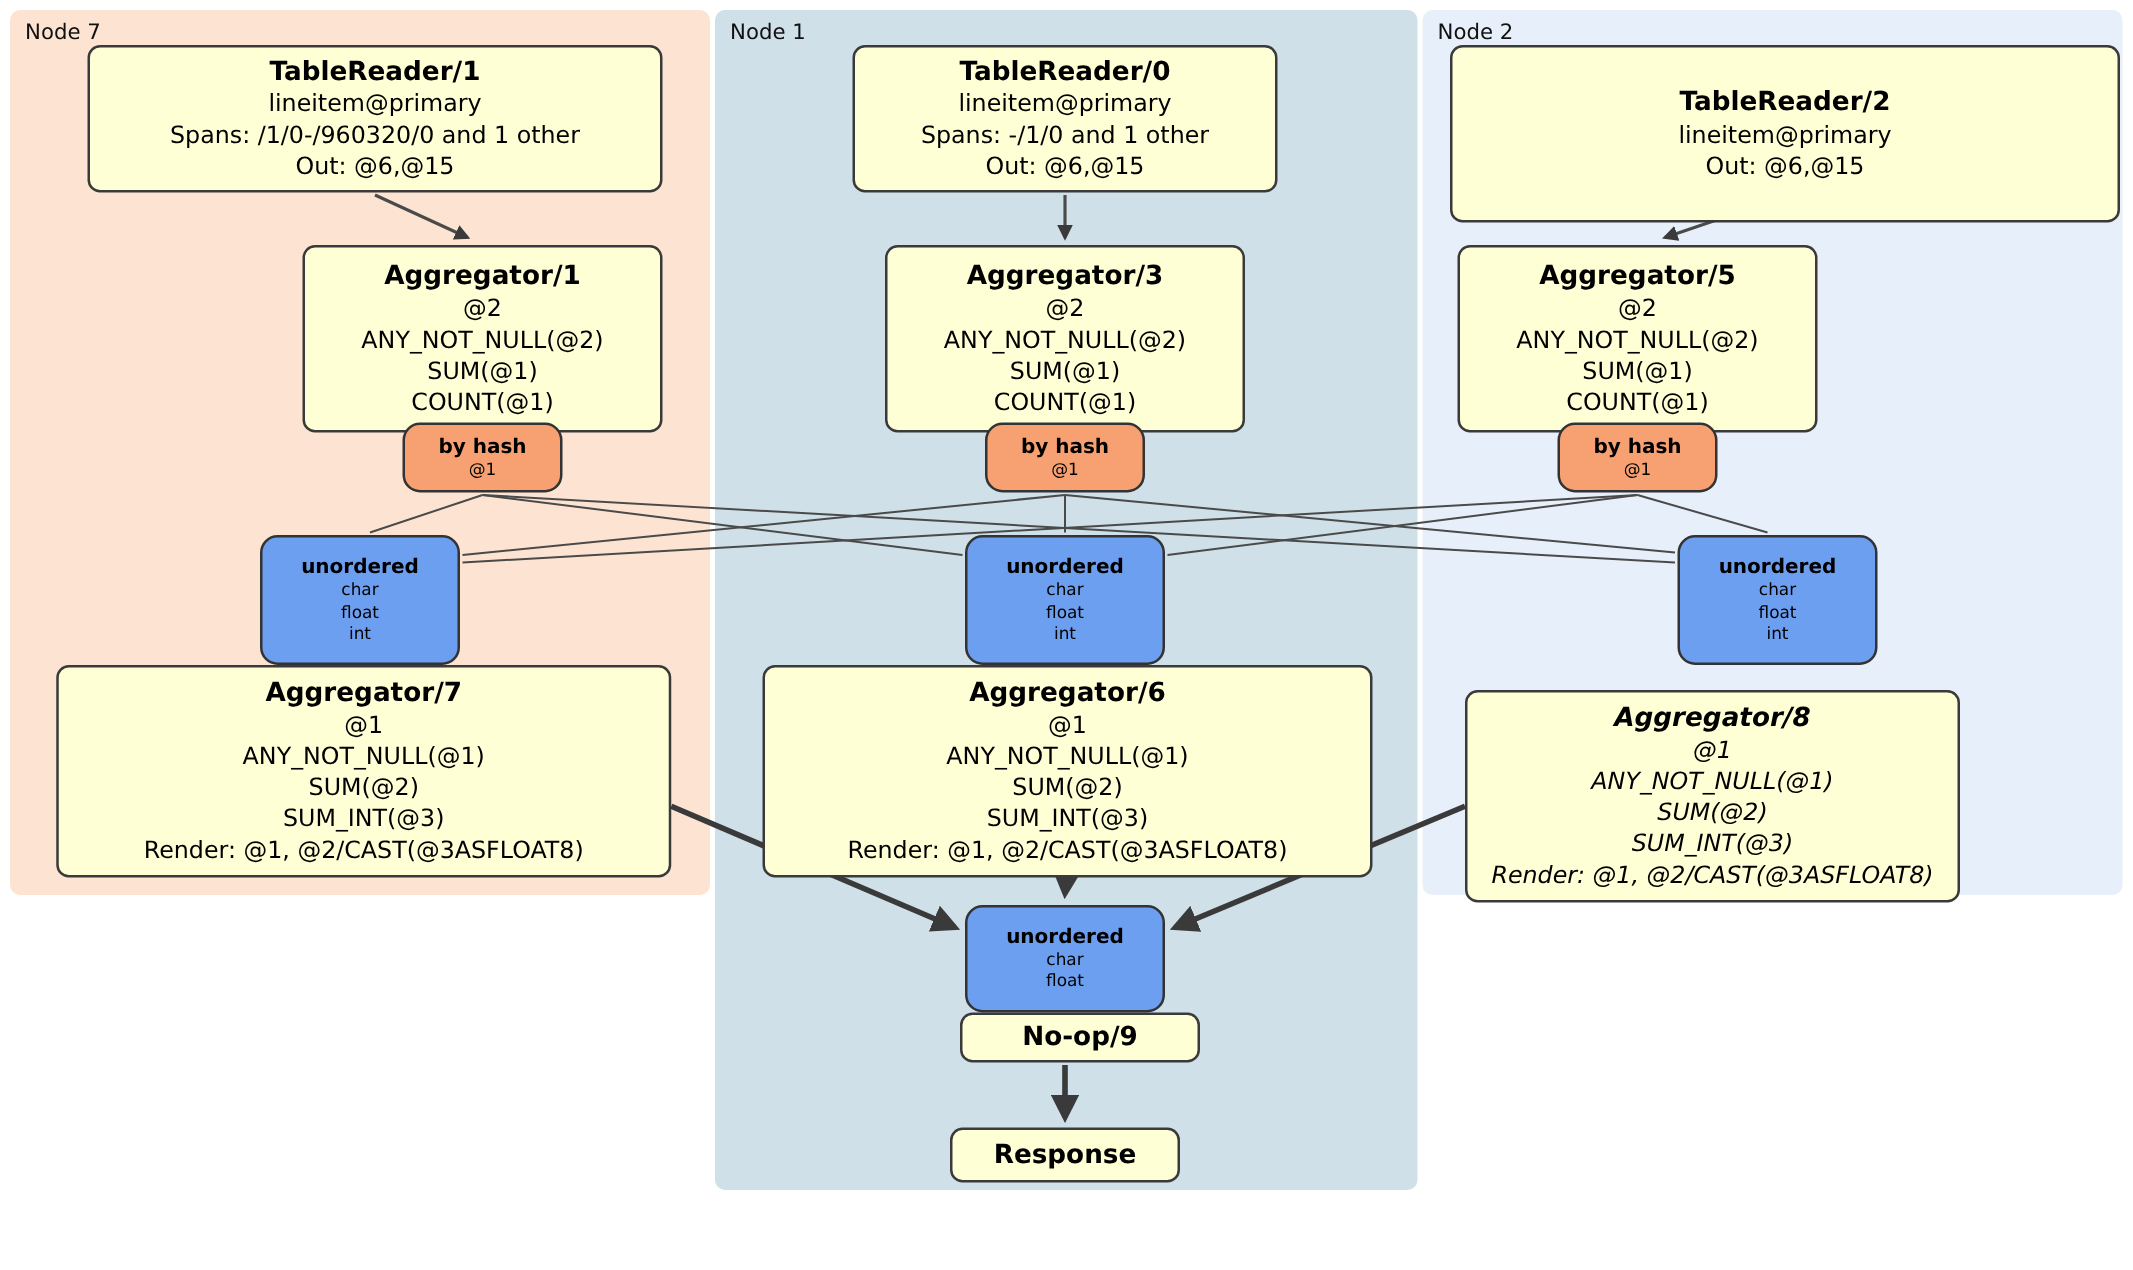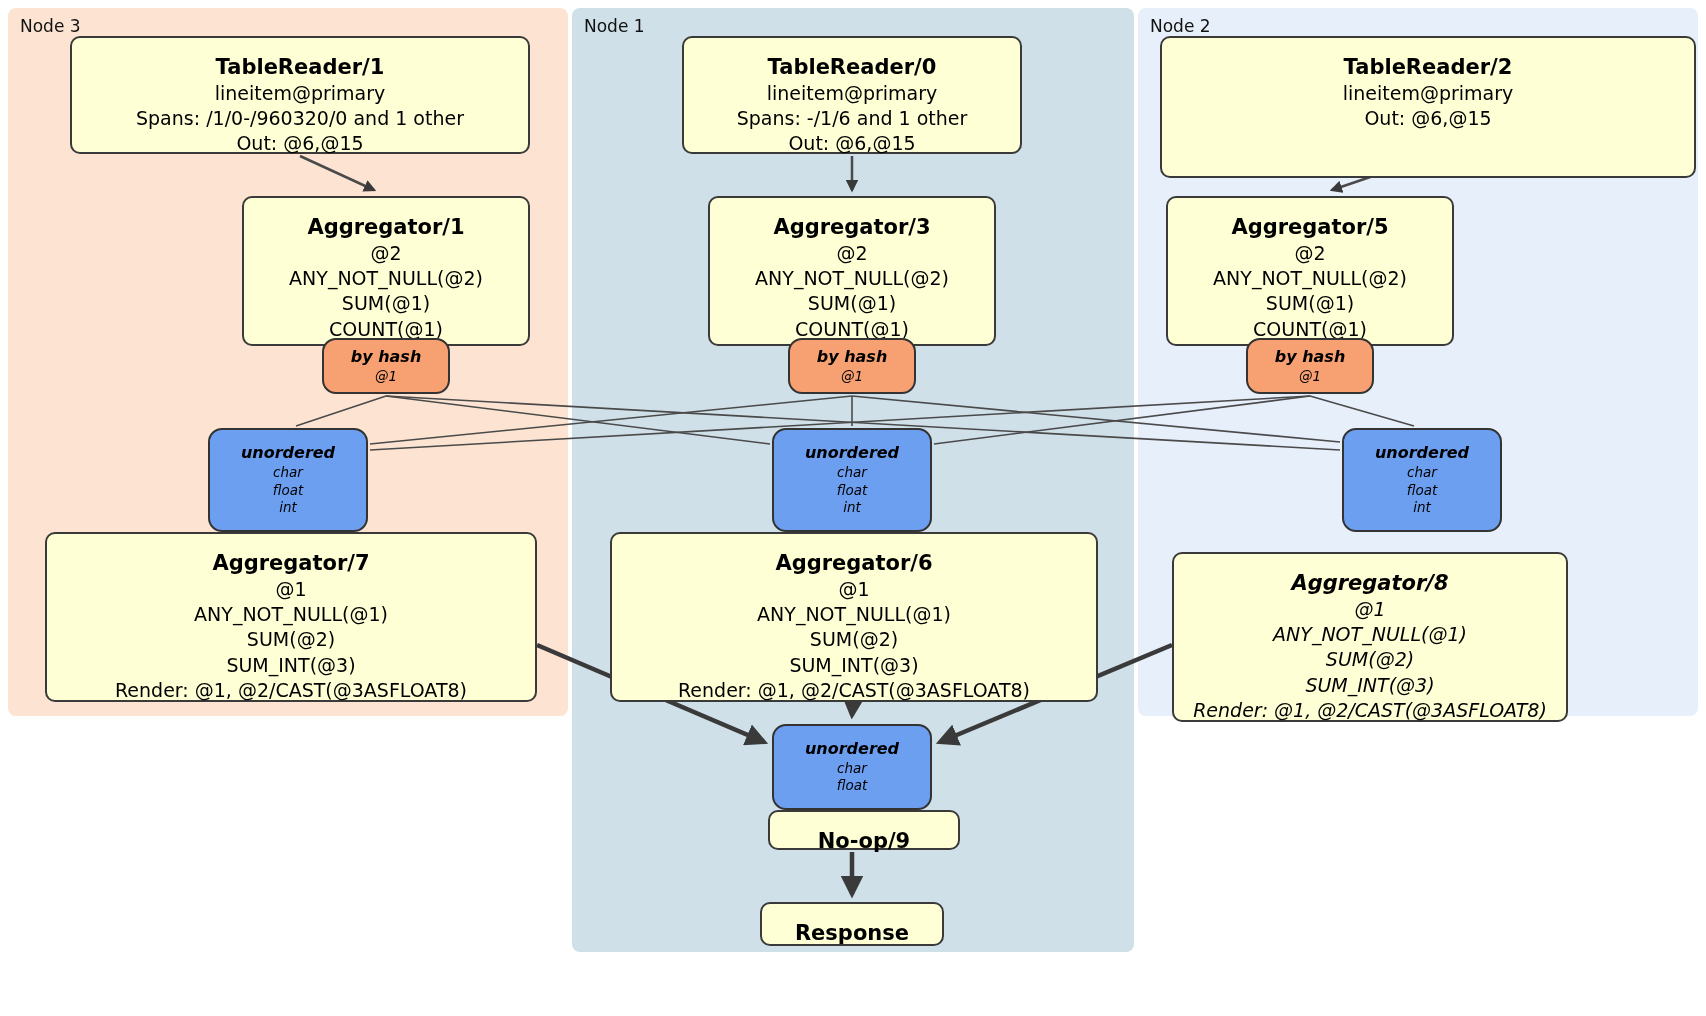--- a/index.html
+++ b/index.html
@@ -8,27 +8,27 @@
 
   .region { position:absolute; border-radius:8px; z-index:0; }
   .region-node3 { left:8px;   top:8px; width:560px; height:708px; background:#fde4d2; }
   .region-node1 { left:572px; top:8px; width:562px; height:944px; background:#cfe0e8; }
   .region-node2 { left:1138px;top:8px; width:560px; height:708px; background:#e7effa; }
   .region-label { position:absolute; top:8px; left:12px; font-size:17px; color:#111; }
 
   #edges { position:absolute; left:0; top:0; z-index:1; }
 
   .node-box { position:absolute; z-index:2; background:#ffffd6; border:2px solid #3a3a3a;
-              border-radius:10px; display:flex; flex-direction:column; 
+              border-radius:10px; display:flex; flex-direction:column; justify-content:center;
               align-items:center; padding:16px 8px; text-align:center; }
   .box-title { font-weight:bold; font-size:21px; line-height:1.3; color:#000; white-space:nowrap; }
   .box-line  { font-size:19px; line-height:1.32; color:#000; white-space:nowrap; }
 
   .pill { position:absolute; z-index:3; border:2px solid #333; display:flex; flex-direction:column;
-          align-items:center; justify-content:center; text-align:center;font-style:italic; }
+          align-items:center; justify-content:center; text-align:center; }
   .router { background:#f7a173; border-radius:14px; }
   .sync   { background:#6d9ff1; border-radius:14px; }
   .pill-title { font-weight:bold; font-size:16px; line-height:1.3; color:#000; }
   .pill-line  { font-size:13.5px; line-height:1.3; color:#000; }
 
   
   #tr1 { left:70px;  top:36px; width:460px; height:118px; }
   #tr0 { left:682px; top:36px; width:340px; height:118px; }
   #tr2 { left:1160px;top:36px; width:536px; height:142px; }
 
@@ -51,21 +51,21 @@
   #syncOut { left:772px; top:724px; width:160px; height:86px; }
   #noop    { left:768px; top:810px; width:192px; height:40px; }
   #response{ left:760px; top:902px; width:184px; height:44px; }
 </style>
 </head>
 <body>
 
 <div id="canvas">
 
   <div class="region region-node3">
-    <div class="region-label">Node 3</div>
+    <div class="region-label">Node 7</div>
   </div>
   <div class="region region-node1">
     <div class="region-label">Node 1</div>
   </div>
   <div class="region region-node2">
     <div class="region-label">Node 2</div>
   </div>
 
   <svg id="edges" width="1706" height="1016" viewBox="0 0 1706 1016">
     <defs>
@@ -125,21 +125,21 @@
     <div class="box-line">@1</div>
     <div class="box-line">ANY_NOT_NULL(@1)</div>
     <div class="box-line">SUM(@2)</div>
     <div class="box-line">SUM_INT(@3)</div>
     <div class="box-line">Render: @1, @2/CAST(@3ASFLOAT8)</div>
   </div>
 
   <div id="tr0" class="node-box">
     <div class="box-title">TableReader/0</div>
     <div class="box-line">lineitem@primary</div>
-    <div class="box-line">Spans: -/1/6 and 1 other</div>
+    <div class="box-line">Spans: -/1/0 and 1 other</div>
     <div class="box-line">Out: @6,@15</div>
   </div>
   <div id="agg3" class="node-box">
     <div class="box-title">Aggregator/3</div>
     <div class="box-line">@2</div>
     <div class="box-line">ANY_NOT_NULL(@2)</div>
     <div class="box-line">SUM(@1)</div>
     <div class="box-line">COUNT(@1)</div>
   </div>
   <div id="router1" class="pill router">

